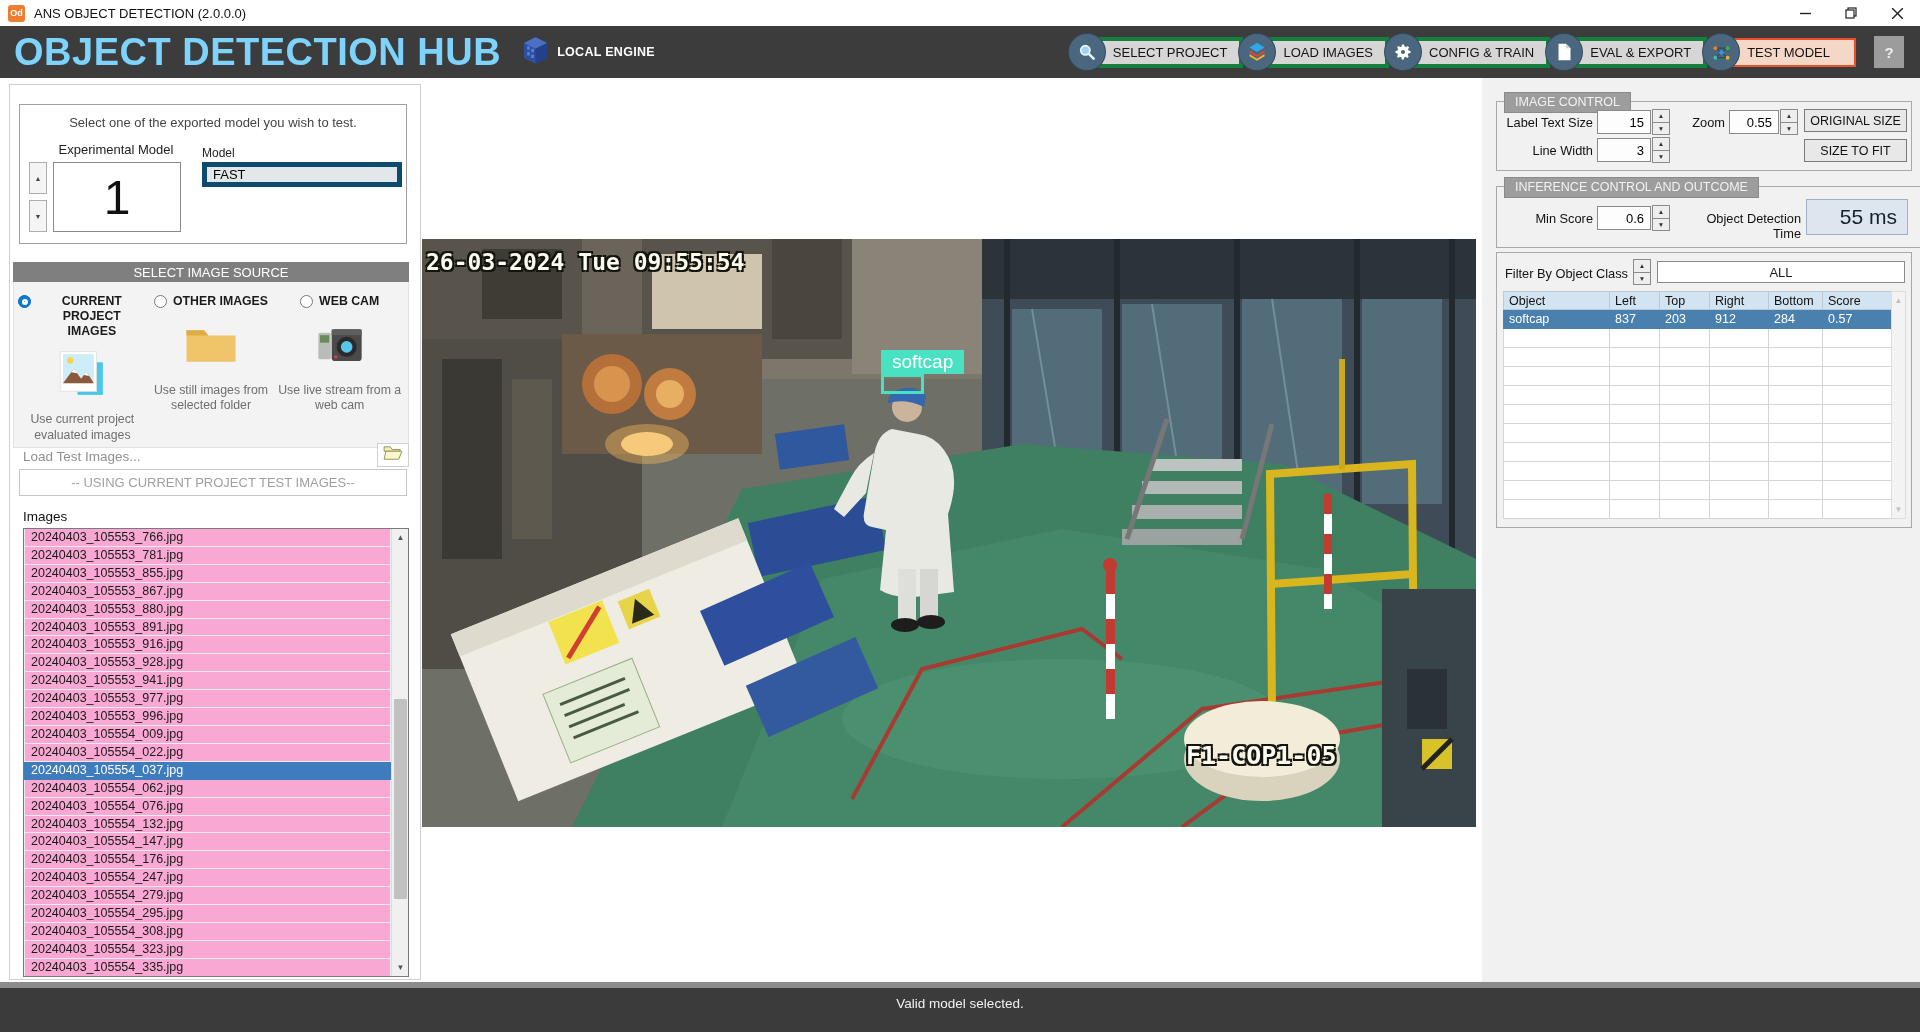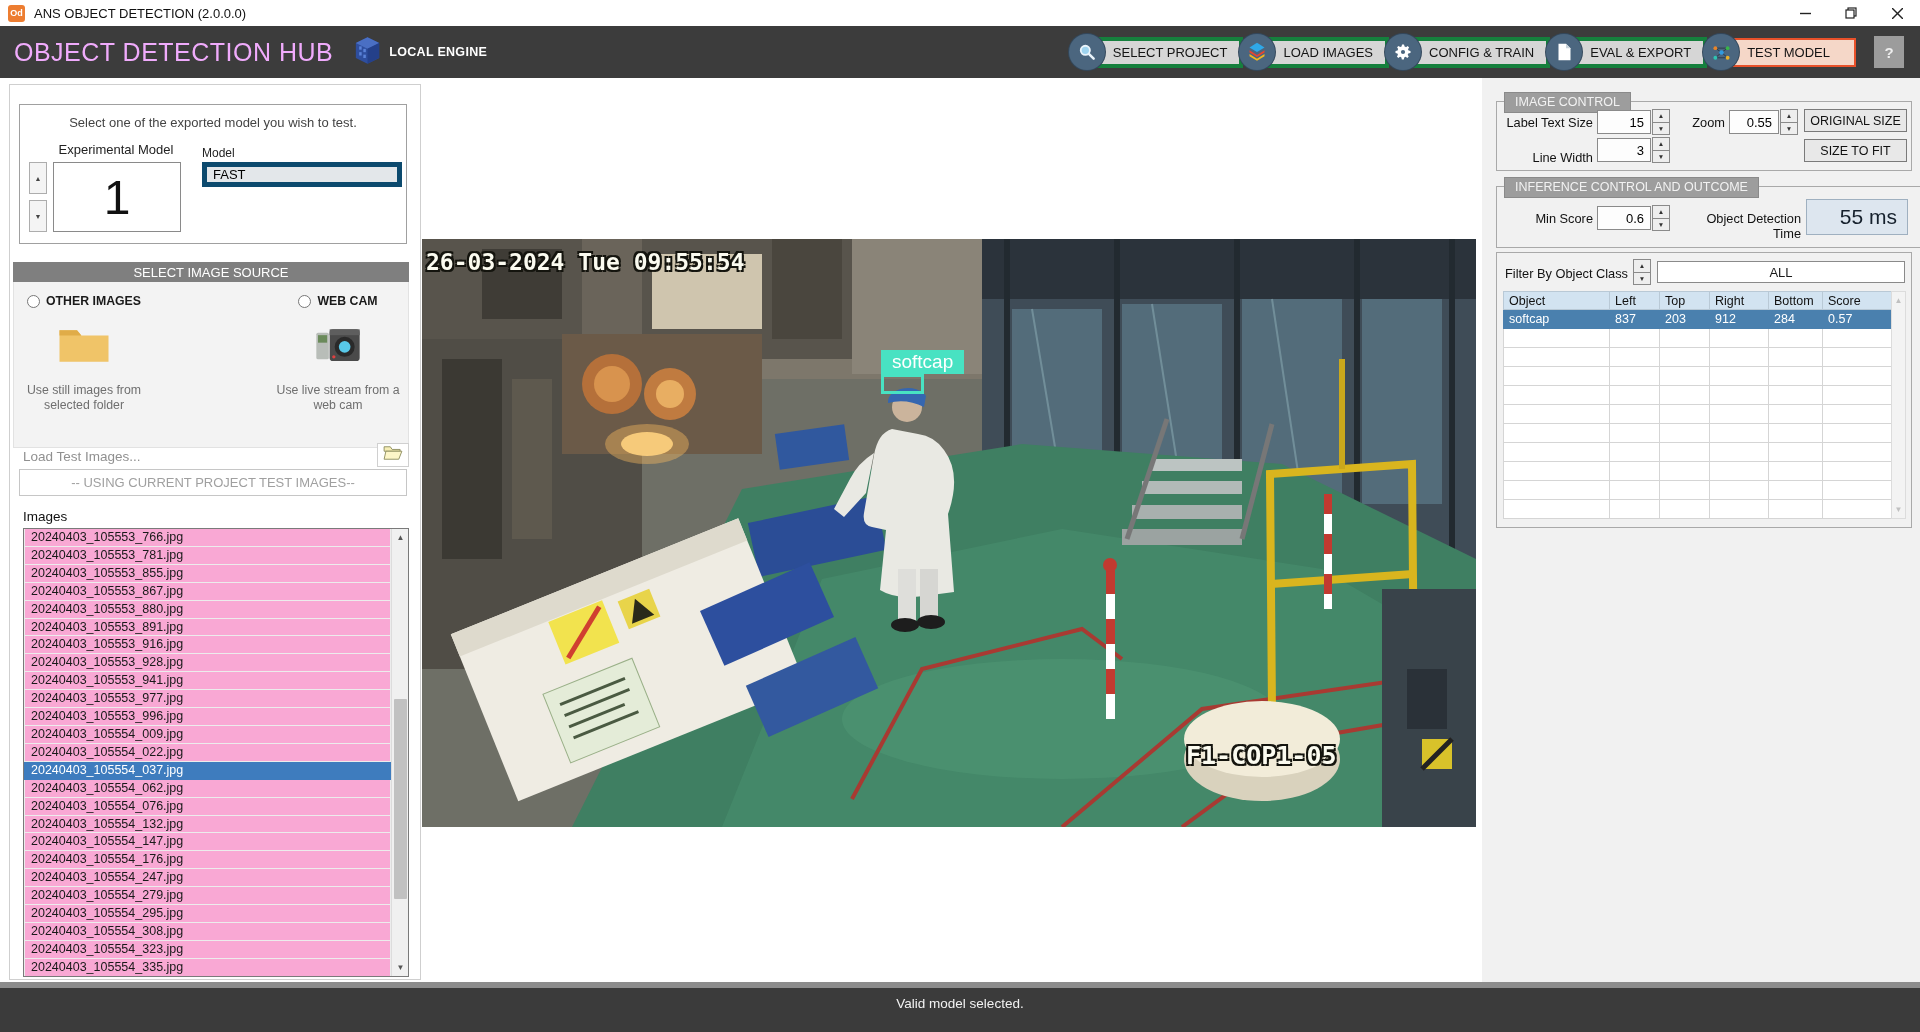--- a/index.html
+++ b/index.html
@@ -10,21 +10,21 @@
   .titlebar{position:absolute;left:0;top:0;width:1920px;height:26px;background:#fff;
     display:flex;align-items:center;padding-left:8px;font-size:13px;}
   .app-icon{width:17px;height:17px;background:#ed7d31;border-radius:3px;color:#fff;
     font-size:9px;font-weight:bold;display:flex;align-items:center;justify-content:center;}
   .title-text{margin-left:9px;color:#111;}
   .win-controls{position:absolute;right:0;top:0;height:26px;display:flex;}
   .win-btn{width:46px;height:26px;display:flex;align-items:center;justify-content:center;color:#222;}
   
   .header{position:absolute;left:0;top:26px;width:1920px;height:52px;background:#3c3c3c;
     display:flex;align-items:center;padding:0 14px;}
-  .hub-title{color:#f0abfc;font-size:25px;font-weight:normal;letter-spacing:.5px;white-space:nowrap;}
+  .hub-title{color:#7dd3fc;font-size:38px;font-weight:bold;letter-spacing:.5px;white-space:nowrap;}
   .engine{display:flex;align-items:center;margin-left:22px;gap:9px;}
   .engine-label{color:#fff;font-size:12.5px;font-weight:bold;letter-spacing:.3px;}
   .nav{position:absolute;right:64px;top:0;height:52px;display:flex;align-items:center;}
   .nav-step{display:flex;align-items:center;margin-left:-4px;}
   .nav-circle{width:36px;height:36px;border-radius:50%;background:#4b667f;display:flex;
     align-items:center;justify-content:center;z-index:2;flex:none;box-shadow:0 0 0 1px #33485c;}
   .nav-label{background:#d6d6d6;border:4px solid #15803d;color:#141414;font-size:13px;
     padding:4px 12px 4px 24px;margin-left:-20px;white-space:nowrap;}
   .nav-step.active .nav-label{background:#f5d7c8;border:2px solid var(--accent);
     padding:5px 24px 5px 26px;}
@@ -236,20 +236,38 @@
     </div>
     <div class="exp-box">1</div>
     <div class="model-label">Model</div>
     <input class="model-field" readonly="" value="FAST" style="">
   </div>
 
   <div class="src-header">SELECT IMAGE SOURCE</div>
   <div class="src-body">
       <div class="src-col">
         <div class="src-radio-row">
+          <span class="radio checked"></span>
+          <span class="src-label">CURRENT PROJECT IMAGES</span>
+        </div>
+        <div class="src-icon">
+          <svg viewBox="0 0 64 64" width="58" height="58">
+            <rect x="27" y="18" width="28" height="36" fill="#49c8e8"></rect>
+            <rect x="8" y="6" width="40" height="44" fill="#fff" stroke="#e2e2e2"></rect>
+            <rect x="11" y="9" width="34" height="32" fill="#cdeef8"></rect>
+            <circle cx="19" cy="16" r="3.5" fill="#f8d34a"></circle>
+            <path d="M11 41 L23 25 L31 36 L37 28 L45 41 Z" fill="#8a5a3a"></path>
+            <path d="M20 29 L23 25 L27 30 Z" fill="#fff"></path>
+            <path d="M34 32 L37 28 L40 33 Z" fill="#fff"></path>
+          </svg>
+        </div>
+        <div class="src-caption">Use current project evaluated images</div>
+      </div>
+      <div class="src-col">
+        <div class="src-radio-row">
           <span class="radio"></span>
           <span class="src-label">OTHER IMAGES</span>
         </div>
         <div class="src-icon">
           <svg viewBox="0 0 64 48" width="56" height="42">
             <path d="M4 6 h20 l5 6 h31 v30 h-56 z" fill="#f0c468"></path>
             <path d="M4 6 h20 l5 6 h-25 z" fill="#e0ac48"></path>
           </svg>
         </div>
         <div class="src-caption">Use still images from selected folder</div>
@@ -448,21 +466,21 @@
         <span class="sbtn">▲</span>
         <span class="sbtn">▼</span>
       </span>
     <span class="fld-label" style="left:186px;top:13px;width:42px;">Zoom</span>
     <input class="numbox" style="left: 232px; top: 8px; width: 50px;" value="0.55">
     <span class="spin" style="left:283px;top:7px;">
         <span class="sbtn">▲</span>
         <span class="sbtn">▼</span>
       </span>
     <span class="btn" style="left:307px;top:7px;width:103px;">ORIGINAL SIZE</span>
-    <span class="fld-label" style="left:4px;top:48px;width:92px;">Line Width</span>
+    <span class="fld-label" style="left:4px;top:41px;width:92px;">Line Width</span>
     <input class="numbox" style="left: 100px; top: 36px; width: 54px;" value="3">
     <span class="spin" style="left:155px;top:35px;">
         <span class="sbtn">▲</span>
         <span class="sbtn">▼</span>
       </span>
     <span class="btn" style="left:307px;top:37px;width:103px;">SIZE TO FIT</span>
   </div>
 
   <div class="group" style="left:14px;top:108px;width:452px;height:62px;">
     <span class="group-tab">INFERENCE CONTROL AND OUTCOME</span>

